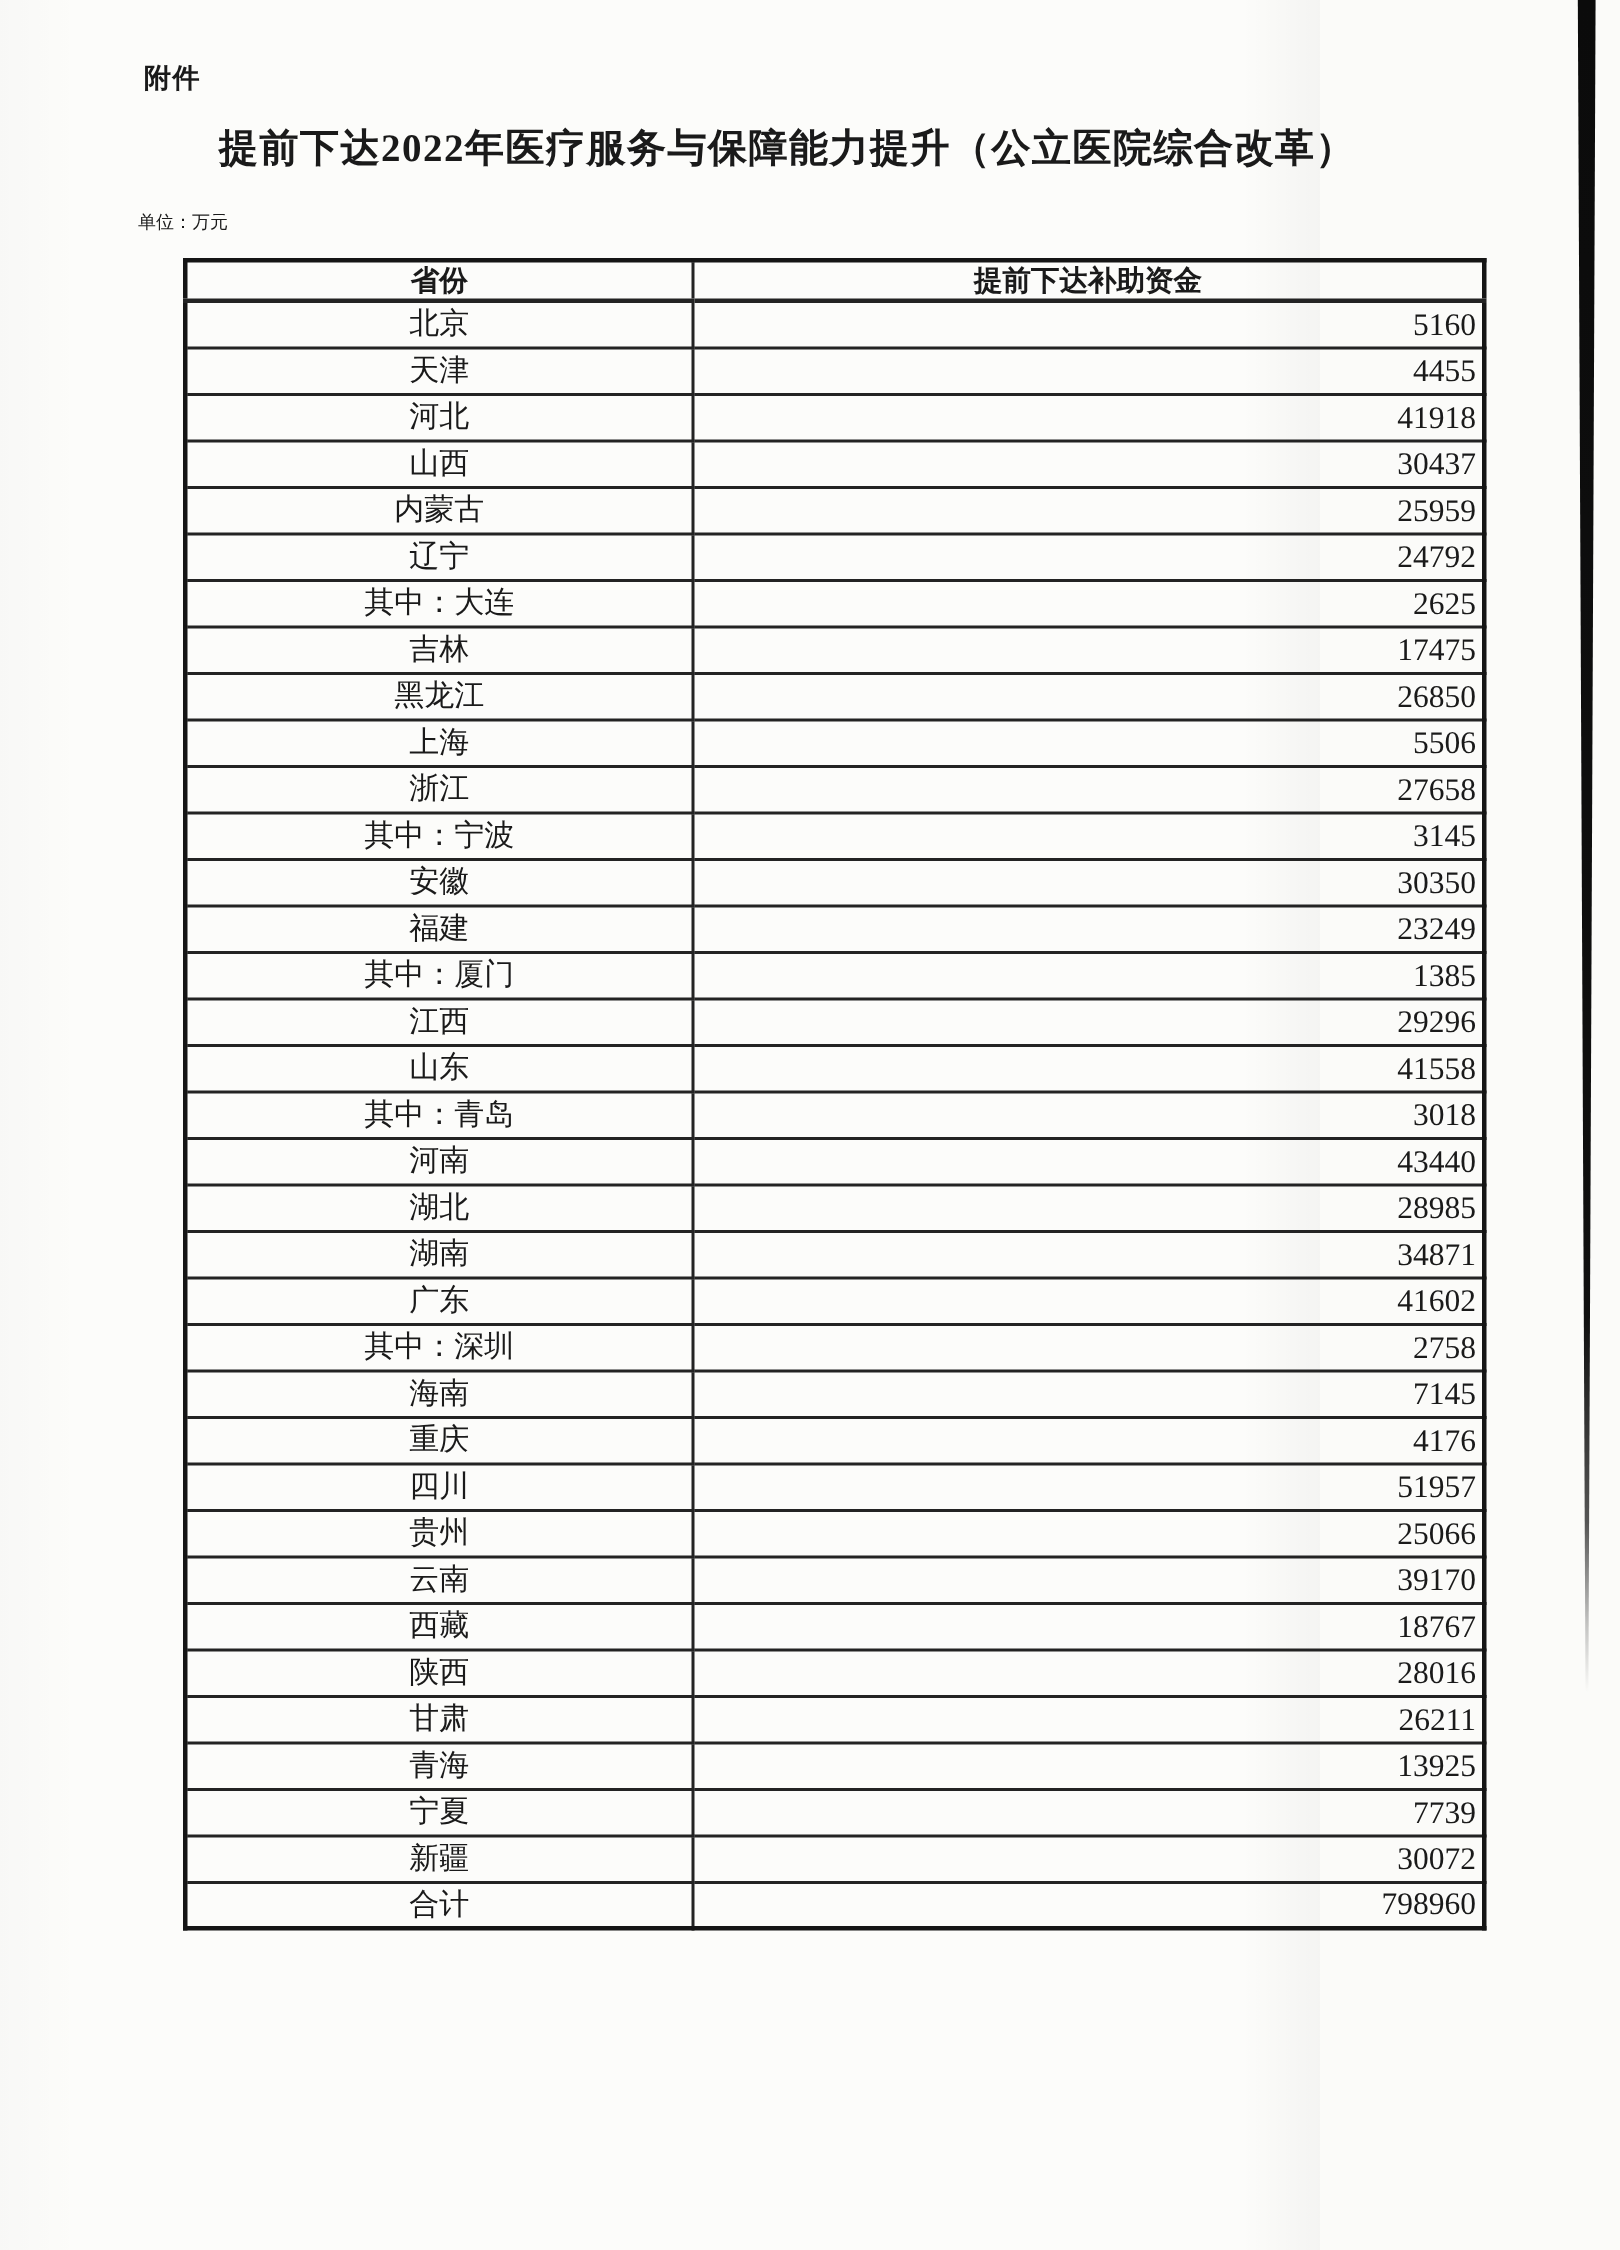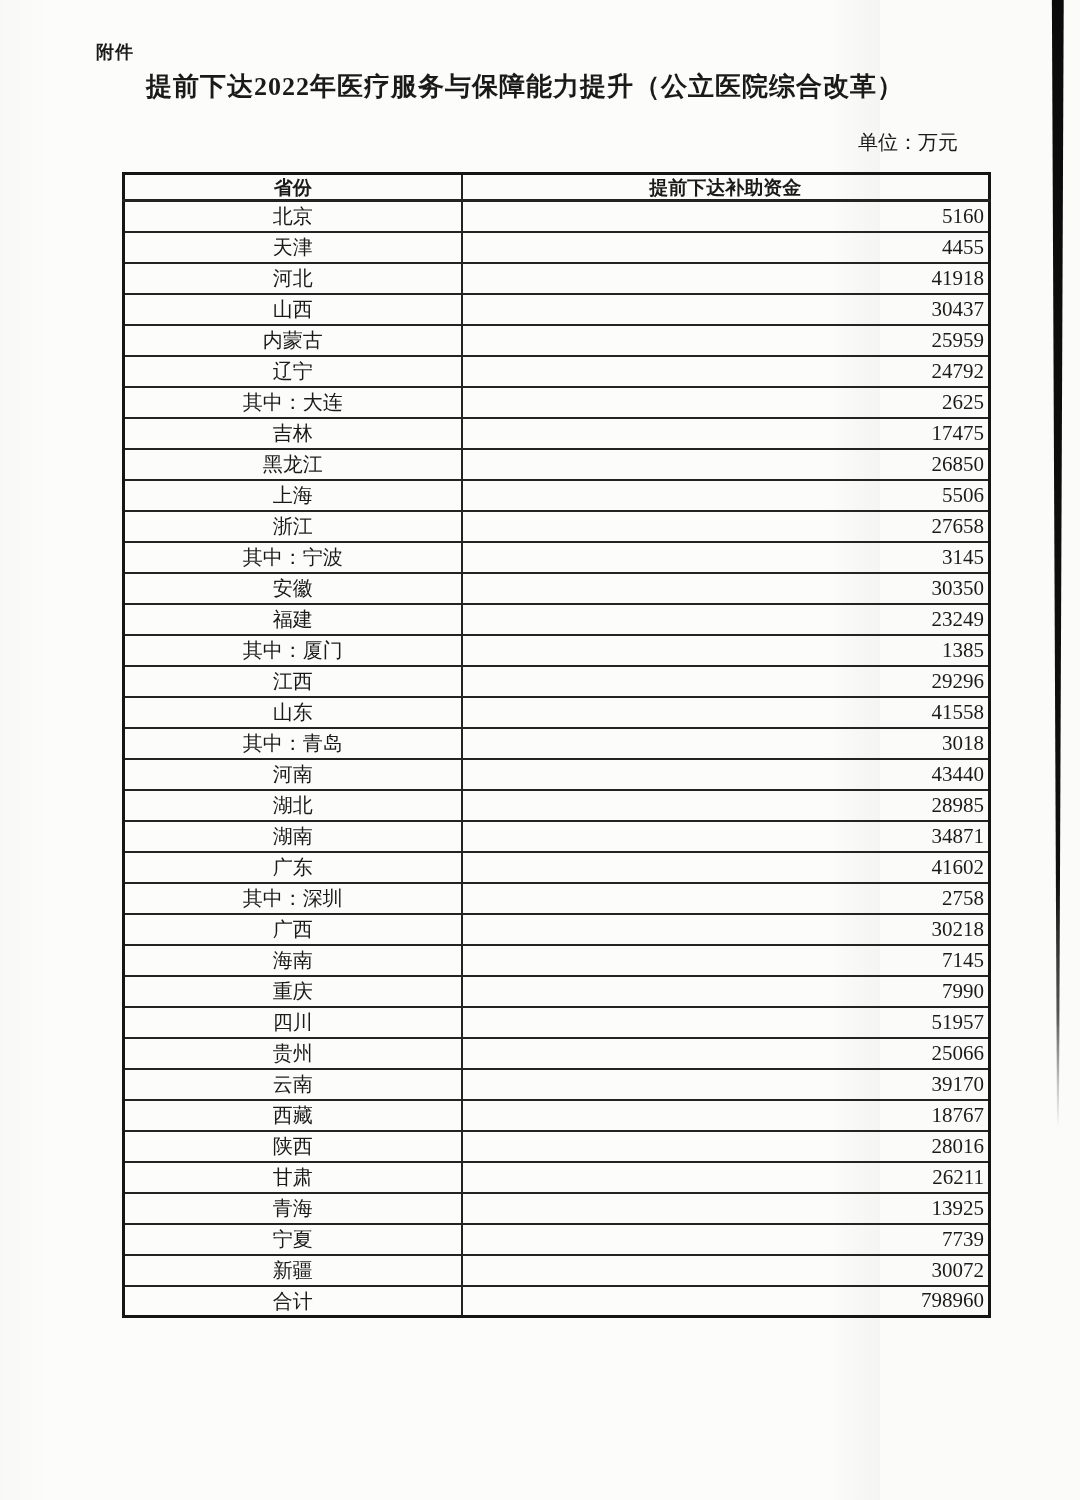--- a/index.html
+++ b/index.html
@@ -19,34 +19,34 @@
   }
   .attachment {
     position: absolute;
     left: 96px; top: 40px;
     font-size: 18px;
     font-weight: bold;
     letter-spacing: 1px;
   }
   .title-block {
     position: absolute;
-    left: 92px; top: 70px;
+    left: 92px; top: 82px;
     width: 866px;
     text-align: center;
     font-size: 26px;
     font-weight: bold;
     line-height: 34px;
     letter-spacing: 1px;
   }
   .unit-note {
     position: absolute;
-    left: 92px; top: 129px;
+    left: 92px; top: 140px;
     width: 866px;
-    text-align: right;
-    font-size: 20px;
+    text-align: left;
+    font-size: 12px;
   }
   table.alloc {
     position: absolute;
     left: 92px; top: 172px;
     width: 866px;
     border-collapse: collapse;
     table-layout: fixed;
   }
   table.alloc col.c-prov { width: 338px; }
   table.alloc col.c-amt  { width: 528px; }
@@ -194,30 +194,26 @@
         </tr>
         <tr>
           <td>广东</td>
           <td class="amount">41602</td>
         </tr>
         <tr>
           <td>其中：深圳</td>
           <td class="amount">2758</td>
         </tr>
         <tr>
-          <td>广西</td>
-          <td class="amount">30218</td>
-        </tr>
-        <tr>
           <td>海南</td>
           <td class="amount">7145</td>
         </tr>
         <tr>
           <td>重庆</td>
-          <td class="amount">7990</td>
+          <td class="amount">4176</td>
         </tr>
         <tr>
           <td>四川</td>
           <td class="amount">51957</td>
         </tr>
         <tr>
           <td>贵州</td>
           <td class="amount">25066</td>
         </tr>
         <tr>

